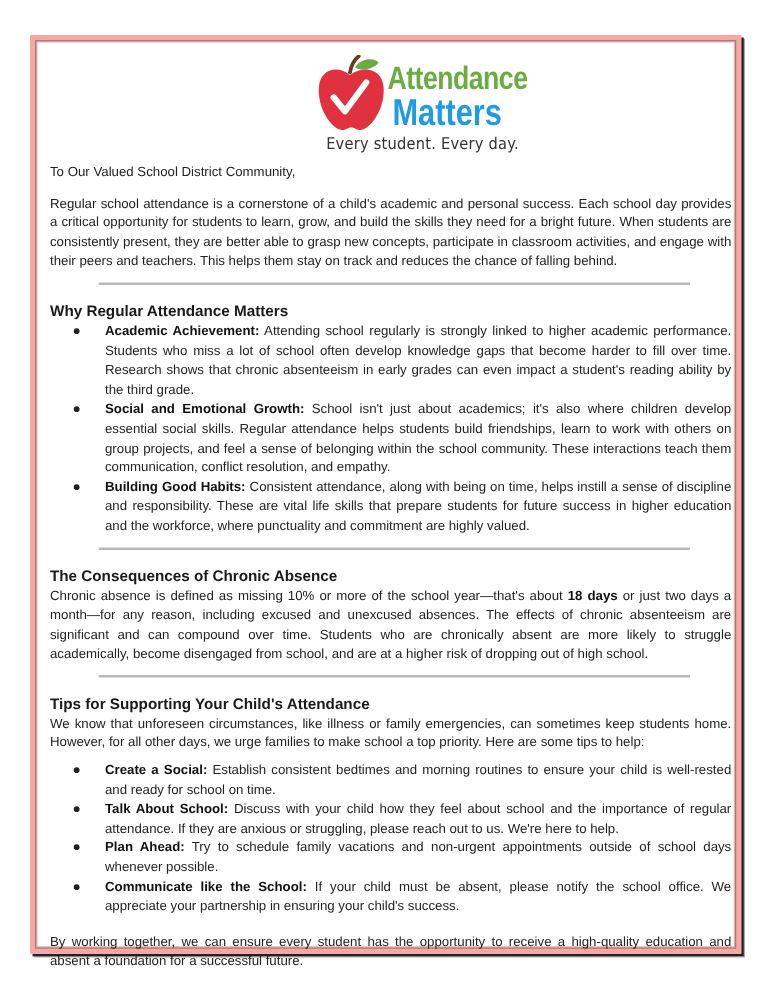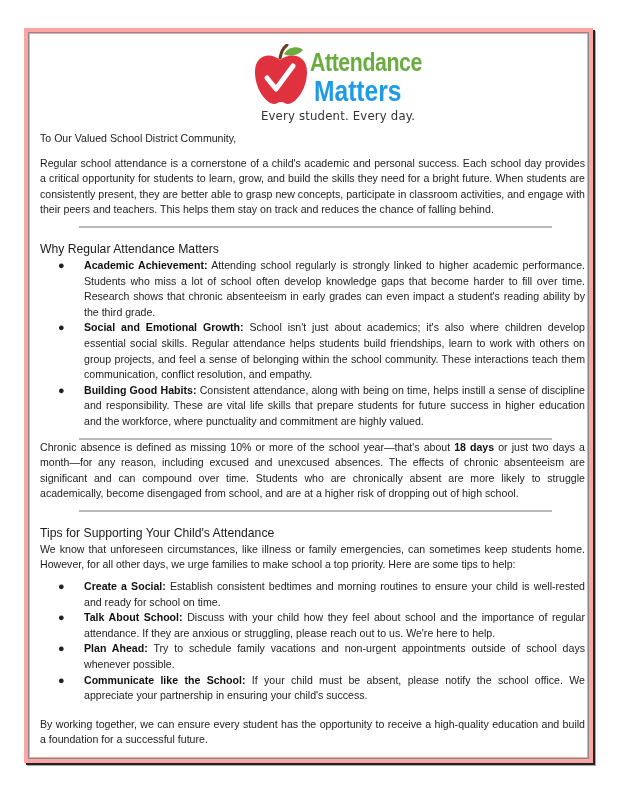--- a/index.html
+++ b/index.html
@@ -55,21 +55,21 @@
     color: #222;
   }
   .content p { margin: 0; text-align: justify; }
   .salutation { margin-bottom: 9px !important; }
   .hr {
     height: 0; border-top: 2px solid #b8b8b8;
     margin: 8px 33px 0 39px;
   }
   h2 {
     font-family: "Liberation Sans", sans-serif;
-    font-size: 12.2px; font-weight: normal;
+    font-size: 12.2px; font-weight: bold;
     margin: 14px 0 1px 0; color: #1a1a1a;
     line-height: 15px;
   }
   ul {
     margin: 0; padding: 0 0 0 44px; list-style: none;
   }
   li {
     position: relative; text-align: justify;
   }
   li .bullet {
@@ -111,20 +111,21 @@
         <span class="bullet">●</span>
         <b>Social and Emotional Growth:</b><span> School isn't just about academics; it's also where children develop essential social skills. Regular attendance helps students build friendships, learn to work with others on group projects, and feel a sense of belonging within the school community. These interactions teach them communication, conflict resolution, and empathy.</span>
       </li>
       <li>
         <span class="bullet">●</span>
         <b>Building Good Habits:</b><span> Consistent attendance, along with being on time, helps instill a sense of discipline and responsibility. These are vital life skills that prepare students for future success in higher education and the workforce, where punctuality and commitment are highly valued.</span>
       </li>
     </ul>
     <div class="hr"></div>
 
+    <h2>The Consequences of Chronic Absence</h2>
     <p><span>Chronic absence is defined as missing 10% or more of the school year—that's about </span><b>18 days</b><span> or just two days a month—for any reason, including excused and unexcused absences. The effects of chronic absenteeism are significant and can compound over time. Students who are chronically absent are more likely to struggle academically, become disengaged from school, and are at a higher risk of dropping out of high school.</span></p>
     <div class="hr"></div>
 
     <h2>Tips for Supporting Your Child's Attendance</h2>
     <p class="tips-intro">We know that unforeseen circumstances, like illness or family emergencies, can sometimes keep students home. However, for all other days, we urge families to make school a top priority. Here are some tips to help:</p>
     <ul>
       <li>
         <span class="bullet">●</span>
         <b>Create a Social:</b><span> Establish consistent bedtimes and morning routines to ensure your child is well-rested and ready for school on time.</span>
       </li>
@@ -135,15 +136,15 @@
       <li>
         <span class="bullet">●</span>
         <b>Plan Ahead:</b><span> Try to schedule family vacations and non-urgent appointments outside of school days whenever possible.</span>
       </li>
       <li>
         <span class="bullet">●</span>
         <b>Communicate like the School:</b><span> If your child must be absent, please notify the school office. We appreciate your partnership in ensuring your child's success.</span>
       </li>
     </ul>
 
-    <p class="closing">By working together, we can ensure every student has the opportunity to receive a high-quality education and build a foundation for a successful future.</p>
+    <p class="closing">By working together, we can ensure every student has the opportunity to receive a high-quality education and absent a foundation for a successful future.</p>
   </div>
 </div>
 
 </body></html>

